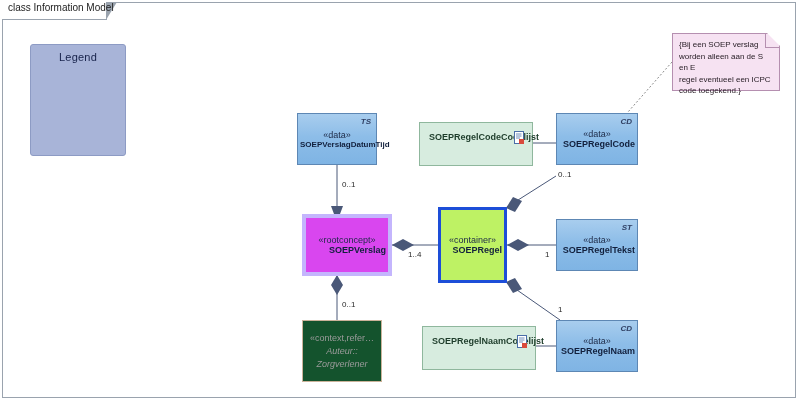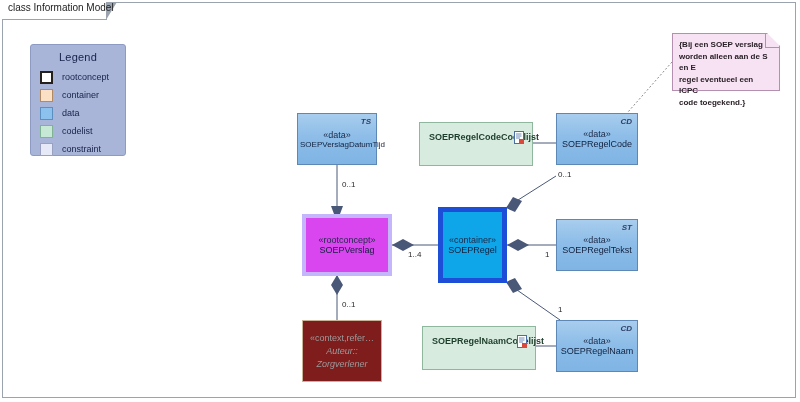--- a/index.html
+++ b/index.html
@@ -57,37 +57,37 @@
   
   svg.wires{position:absolute;left:0;top:0;width:800px;height:402px;}
 
   
   .node{position:absolute;box-sizing:border-box;}
   .node .corner{
     position:absolute;right:5px;top:3px;font-size:8px;font-style:italic;
     color:#2f3f63;font-weight:bold;
   }
   .node .stereo{font-size:9px;color:#1d2a47;text-align:center;white-space:nowrap;}
-  .node .nm{font-size:9px;font-weight:normal;color:#12203d;text-align:center;white-space:nowrap;}
+  .node .nm{font-size:9px;font-weight:bold;color:#12203d;text-align:right;white-space:nowrap;}
   .node-body{
     position:absolute;left:0;right:0;top:50%;transform:translateY(-50%);
     padding:0 2px;
   }
 
   
   .n-data{
     background:linear-gradient(180deg,#a8cdee 0%,#8dbde8 45%,#7fb4e4 100%);
     border:1px solid #5d87b4;
   }
   
   .n-root{background:#d946ef;border:4px solid #c4b5fd;}
   
-  .n-container{background:#0ea5e9;border:5px solid #1d4ed8;}
-  
-  .n-constraint{background:#7f1d1d;border:1px solid #cbb39a;padding-left:23px;}
+  .n-container{background:#bef264;border:3px solid #1d4ed8;}
+  
+  .n-constraint{background:#14532d;border:1px solid #cbb39a;padding-left:23px;}
   .n-constraint .ln{
     font-size:9px;color:#9b9b9b;text-align:center;white-space:nowrap;line-height:13px;font-style:italic;
   }
   .n-constraint .ln.first{font-style:normal;}
   
   .n-codelist{
     background:#d7ecdf;border:1px solid #8fb79d;
     display:flex;align-items:flex-start;
   }
   .n-codelist .cl-label{
@@ -105,21 +105,20 @@
     border-top:13px solid #ffffff;border-left:13px solid transparent;
   }
   .note-fold{
     position:absolute;right:0px;top:0px;width:13px;height:13px;
     border-left:1px solid #b58fb0;border-bottom:1px solid #b58fb0;
     background:#f6e2f2;transform:none;
   }
   .note-text{
     position:relative;margin:5px 6px 0 6px;font-size:8px;color:#2a2028;
     line-height:11.5px;
-    font-weight:bold;
   }
 
   
   .mult{
     position:absolute;font-size:8px;color:#2a2a2a;white-space:nowrap;
   }
 </style>
 </head>
 <body>
 
@@ -127,42 +126,20 @@
 
   <div class="frame"></div>
 
   <div class="title-tab">
     <div class="title-tab-inner"></div>
   </div>
   <div class="title-text">class Information Model</div>
 
   <div class="legend">
     <div class="legend-title">Legend</div>
-    <div class="legend-rows">
-      <div class="legend-row">
-        <span class="sw sw-rootconcept"></span>
-        <span class="legend-label">rootconcept</span>
-      </div>
-      <div class="legend-row">
-        <span class="sw sw-container"></span>
-        <span class="legend-label">container</span>
-      </div>
-      <div class="legend-row">
-        <span class="sw sw-data"></span>
-        <span class="legend-label">data</span>
-      </div>
-      <div class="legend-row">
-        <span class="sw sw-codelist"></span>
-        <span class="legend-label">codelist</span>
-      </div>
-      <div class="legend-row">
-        <span class="sw sw-constraint"></span>
-        <span class="legend-label">constraint</span>
-      </div>
-    </div>
   </div>
 
   <svg class="wires">
     <defs></defs>
 
     <line x1="337" y1="165" x2="337" y2="214" stroke="#4a5878" stroke-width="1"></line>
     <polygon points="337,222 331,206 343,206" fill="#4a5878"></polygon>
 
     <line x1="392" y1="245" x2="438" y2="245" stroke="#4a5878" stroke-width="1"></line>
     <polygon points="392,245 403,239 414,245 403,251" fill="#4a5878"></polygon>

